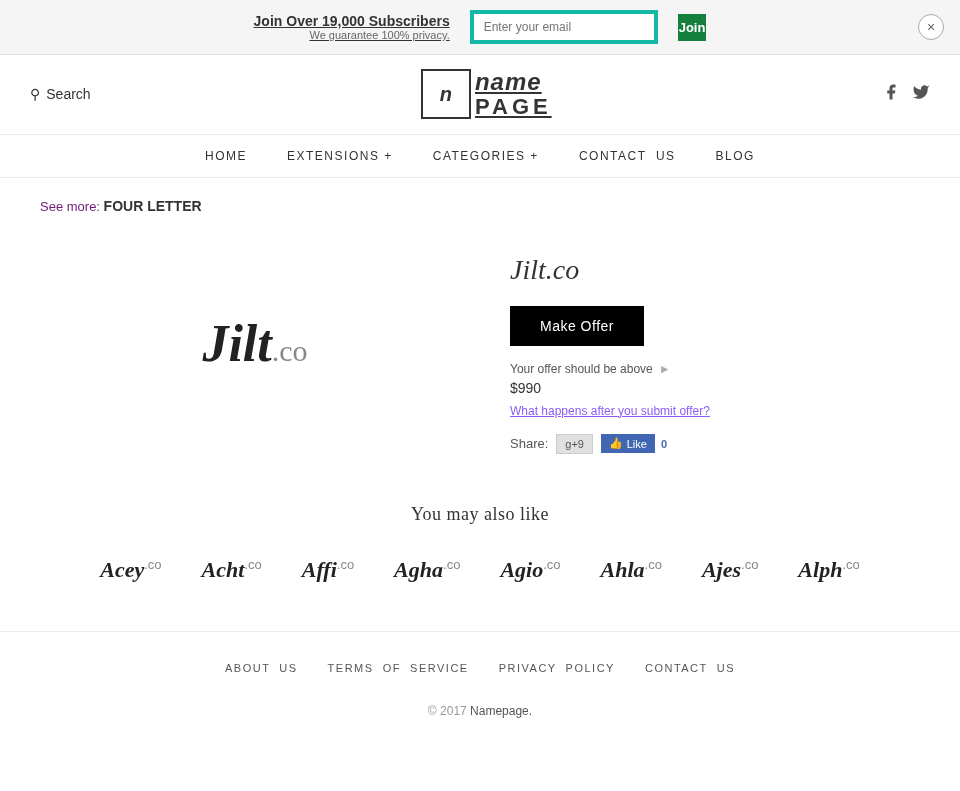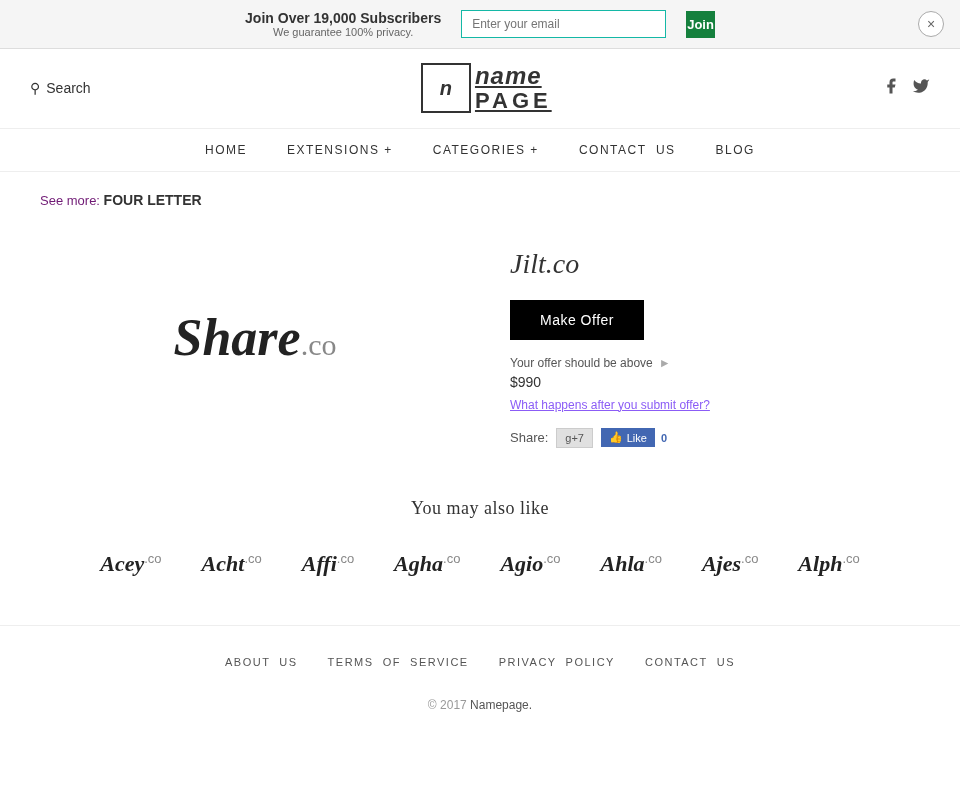--- a/index.html
+++ b/index.html
@@ -9,28 +9,28 @@
     .top-banner {
       background: #f5f5f5;
       border-bottom: 1px solid #ddd;
       display: flex;
       align-items: center;
       justify-content: center;
       padding: 10px 20px;
       gap: 20px;
       position: relative;
     }
-    .top-banner-text { text-align: center; }
+    .top-banner-text { text-align: right; text-decoration: underline; }
     .top-banner-title { font-size: 14px; font-weight: bold; color: #333; }
     .top-banner-sub { font-size: 11px; color: #666; }
     .email-input {
       padding: 6px 10px;
-      border: 1px solid #14b8a6;
+      border: 4px solid #14b8a6;
       font-size: 12px;
-      width: 205px;
+      width: 188px;
       color: #999;
     }
     .join-btn {
       padding: 6px 1px;
       background: #15803d;
       color: #fff;
       border: none;
       font-size: 13px;
       cursor: pointer;
       font-weight: bold;
@@ -399,37 +399,37 @@
 </nav>
 
 <div class="breadcrumb-area">
   <span class="breadcrumb-see">See more:</span>
   <a class="breadcrumb-link" href="#">FOUR LETTER</a>
 </div>
 
 <div class="main-content">
   <div class="domain-logo-area">
     <div class="domain-logo">
-      <span>Share</span><span class="co-part">.co</span>
+      <span>Jilt</span><span class="co-part">.co</span>
     </div>
   </div>
 
   <div class="domain-info">
     <div class="domain-title">Jilt.co</div>
     <button class="make-offer-btn">Make Offer</button>
     <div class="offer-info">
       <span>Your offer should be above</span>
       <span class="arrow">►</span>
     </div>
     <div class="offer-price">$990</div>
     <div class="what-happens">What happens after you submit offer?</div>
     <div class="share-area">
       <span>Share:</span>
       <button class="g-plus-btn">
-        <span>g+7</span>
+        <span>g+9</span>
       </button>
       <div style="display:flex;align-items:center;">
         <button class="fb-like-btn">
           <span>👍</span>
           <span>Like</span>
         </button>
         <span class="fb-count">0</span>
       </div>
     </div>
   </div>

